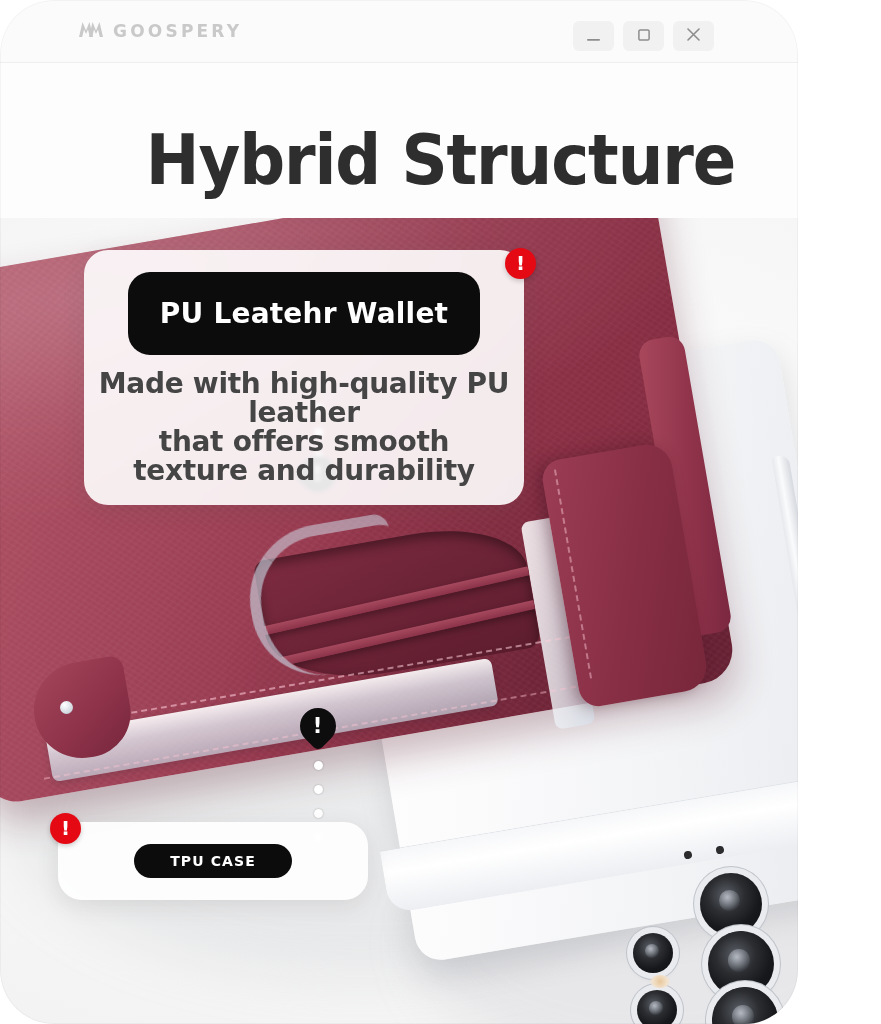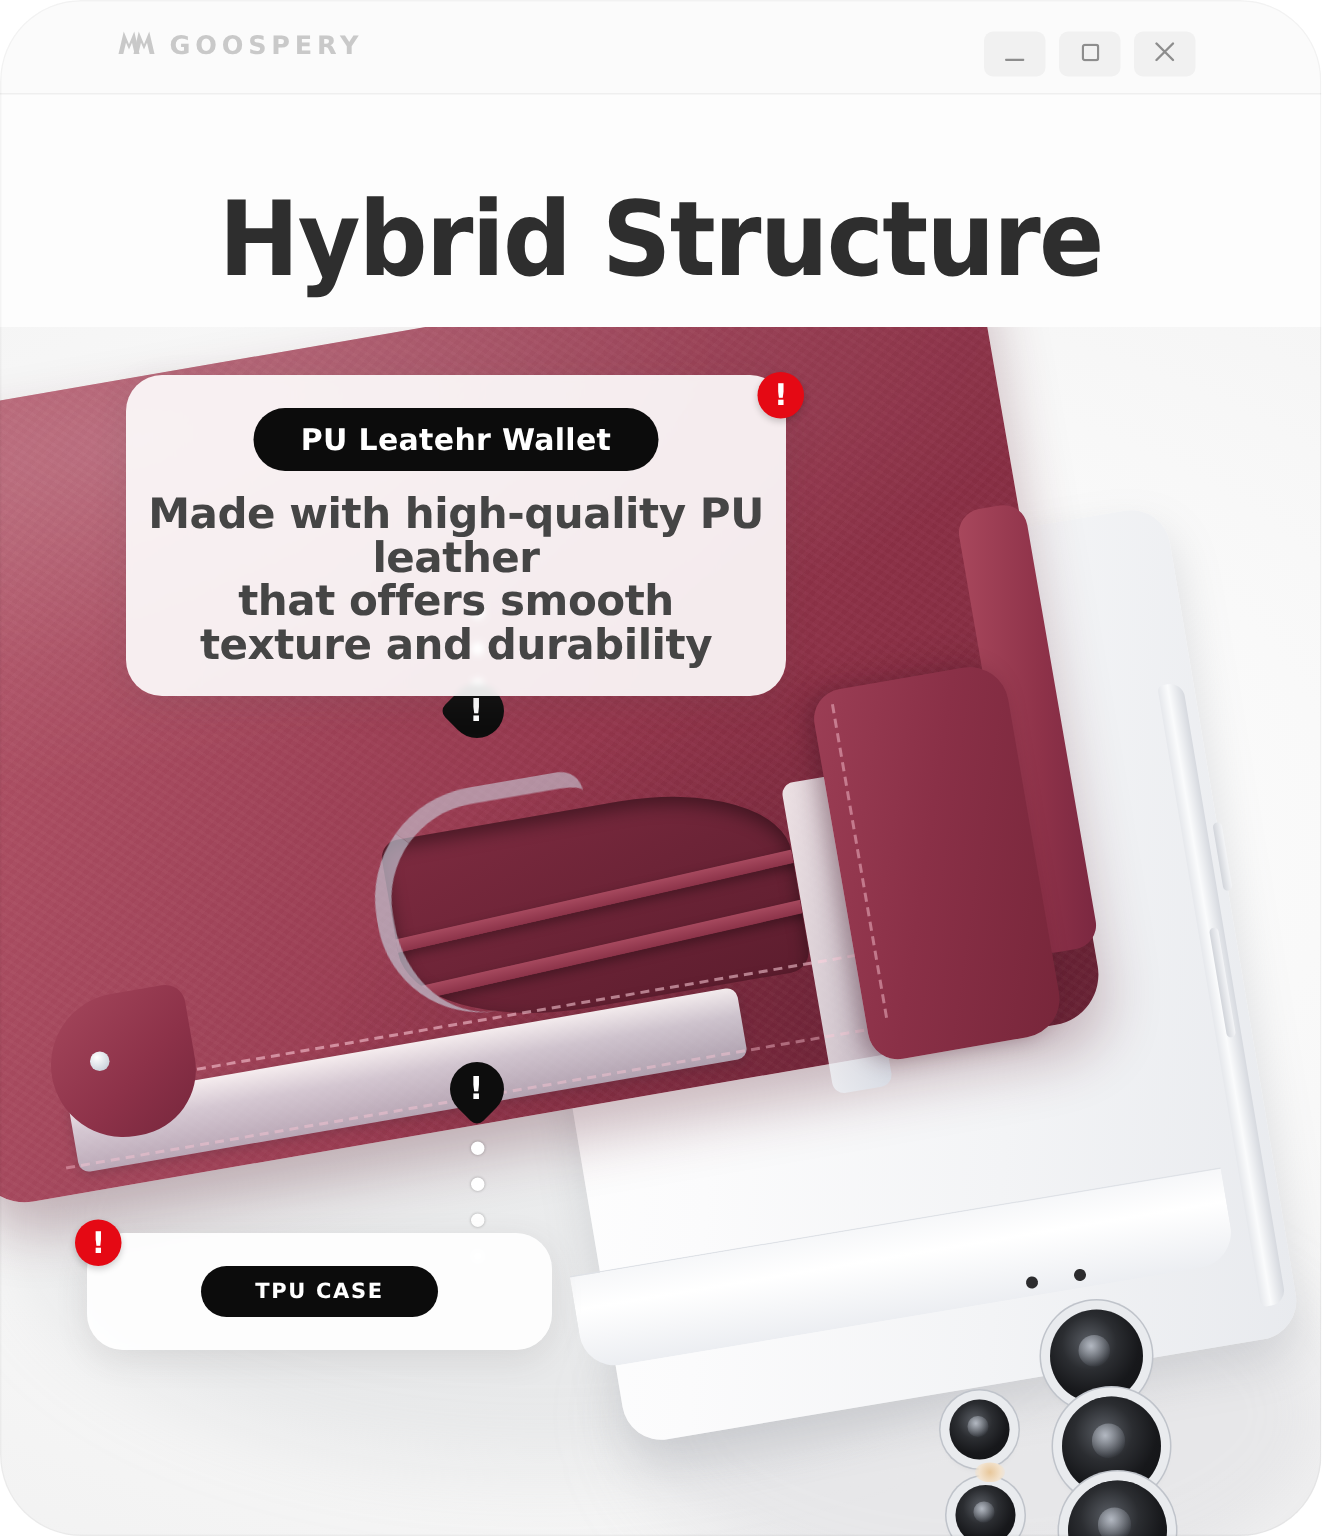--- a/index.html
+++ b/index.html
@@ -8,21 +8,21 @@
     width: 881px;
     height: 1024px;
     background: #ffffff;
     font-family: "Liberation Sans", sans-serif;
     overflow: hidden;
   }
 
   
   #app-window {
     position: relative;
-    width: 881px;
+    width: 798px;
     height: 1024px;
     background: #fdfdfd;
     border-radius: 54px;
     overflow: hidden;
   }
 
   
   #app-window::before {
     content: "";
     position: absolute;
@@ -475,21 +475,21 @@
   #card-tpu { left: 58px;  top: 822px; width: 310px; padding: 22px 14px 22px; }
 
   .card-chip {
     display: inline-block;
     background: #0c0c0c;
     color: #ffffff;
     border-radius: 22px;
     font-weight: 700;
     font-family: "DejaVu Sans", sans-serif;
   }
-  #chip-pu  { font-size: 20px; padding: 9px 32px; letter-spacing: 0.2px; }
+  #chip-pu  { font-size: 28px; padding: 25px 32px; letter-spacing: 0.2px; }
   #chip-tpu { font-size: 14px; padding: 9px 36px; letter-spacing: 1.1px; }
 
   .card-desc {
     margin-top: 14px;
     font-size: 28px;
     line-height: 29px;
     font-weight: 700;
     color: #454545;
     font-family: "DejaVu Sans", sans-serif;
     letter-spacing: -0.3px;

